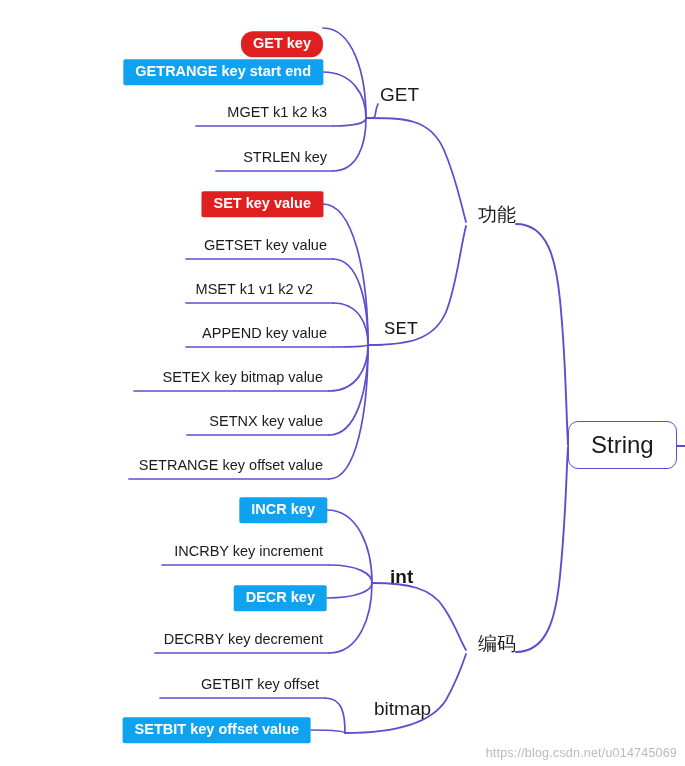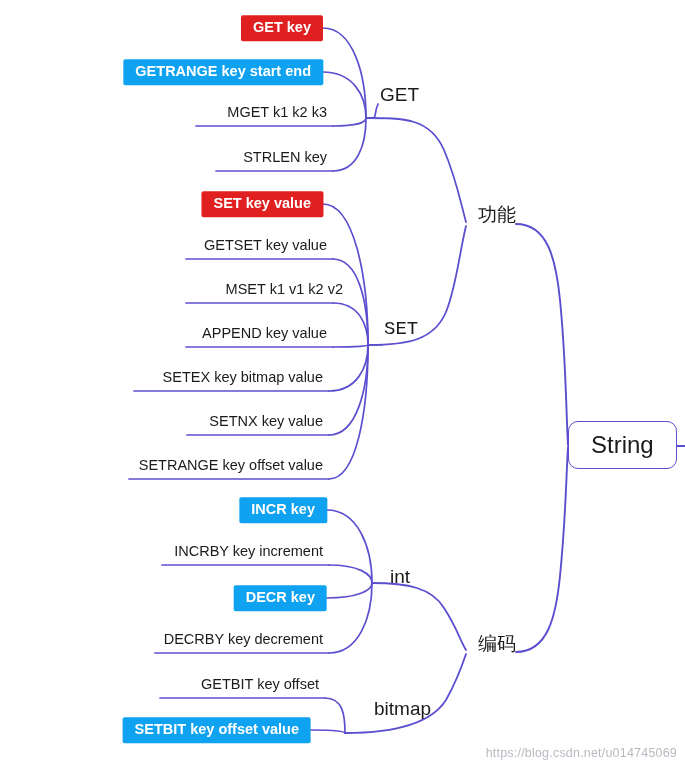--- a/index.html
+++ b/index.html
@@ -120,40 +120,40 @@
       <path d="M368 345 C380 345, 378 345, 382 345" fill="none" stroke="#5b4fcf" stroke-width="1.7" stroke-linecap="round"></path>
       <path d="M366 118 C404 118, 430 118, 444 150 C456 178, 460 200, 466 222" fill="none" stroke="#5b4fcf" stroke-width="1.8" stroke-linecap="round"></path>
       <path d="M368 345 C408 345, 434 340, 446 312 C456 288, 460 250, 466 226" fill="none" stroke="#5b4fcf" stroke-width="1.8" stroke-linecap="round"></path>
       <path d="M372 583 C408 583, 432 588, 444 608 C456 626, 460 640, 466 650" fill="none" stroke="#5b4fcf" stroke-width="1.8" stroke-linecap="round"></path>
       <path d="M345 733 C400 733, 432 722, 446 700 C456 682, 462 666, 466 654" fill="none" stroke="#5b4fcf" stroke-width="1.8" stroke-linecap="round"></path>
       <path d="M516 224 C548 224, 556 260, 560 300 C566 360, 566 410, 568 445" fill="none" stroke="#5b4fcf" stroke-width="1.9" stroke-linecap="round"></path>
       <path d="M516 652 C548 652, 556 616, 560 576 C566 516, 566 478, 568 447" fill="none" stroke="#5b4fcf" stroke-width="1.9" stroke-linecap="round"></path>
       <path d="M661 446 L685 446" fill="none" stroke="#5b4fcf" stroke-width="1.9" stroke-linecap="round"></path>
     </svg>
 
-  <div class="node pill red" style="left:323px; top:28px;">
+  <div class="node pill red" style="left:323px; top:44px;border-radius:12px;">
     <span class="lbl">GET key</span>
   </div>
   <div class="node pill blue" style="left:323px; top:72px;">
     <span class="lbl">GETRANGE  key  start  end</span>
   </div>
   <div class="node plain" style="left:331px; top:114px;">
     <span class="lbl">MGET  k1  k2  k3</span>
   </div>
   <div class="node plain" style="left:331px; top:159px;text-align:center;">
     <span class="lbl">STRLEN key</span>
   </div>
 
   <div class="node pill red" style="left:323px; top:204px;">
     <span class="lbl">SET key value</span>
   </div>
   <div class="node plain" style="left:331px; top:247px;">
     <span class="lbl">GETSET  key  value</span>
   </div>
-  <div class="node plain" style="left:347px; top:291px;">
+  <div class="node plain" style="left:317px; top:291px;">
     <span class="lbl">MSET  k1  v1  k2  v2</span>
   </div>
   <div class="node plain" style="left:331px; top:335px;">
     <span class="lbl">APPEND key value</span>
   </div>
   <div class="node plain" style="left:327px; top:379px;">
     <span class="lbl">SETEX  key bitmap  value</span>
   </div>
   <div class="node plain" style="left:327px; top:423px;text-decoration:underline;">
     <span class="lbl">SETNX key value</span>
@@ -181,21 +181,21 @@
   <div class="node pill blue" style="left:311px; top:730px;">
     <span class="lbl">SETBIT  key  offset  value</span>
   </div>
 
   <div class="node branch" style="left:378px; top:94px;">
     <span class="lbl">GET</span>
   </div>
   <div class="node branch" style="left:382px; top:329px;font-family:Liberation Mono, monospace;">
     <span class="lbl">SET</span>
   </div>
-  <div class="node branch" style="left:388px; top:576px;">
+  <div class="node branch" style="left:388px; top:576px;font-weight:bold;">
     <span class="lbl">int</span>
   </div>
   <div class="node branch" style="left:372px; top:708px;">
     <span class="lbl">bitmap</span>
   </div>
 
   <div class="node branch" style="left:476px; top:214px;">
     <span class="lbl">功能</span>
   </div>
   <div class="node branch" style="left:476px; top:643px;">

